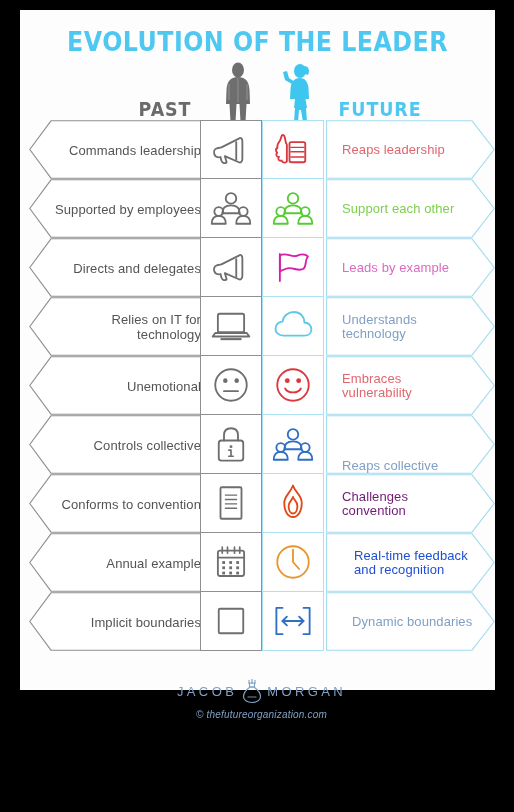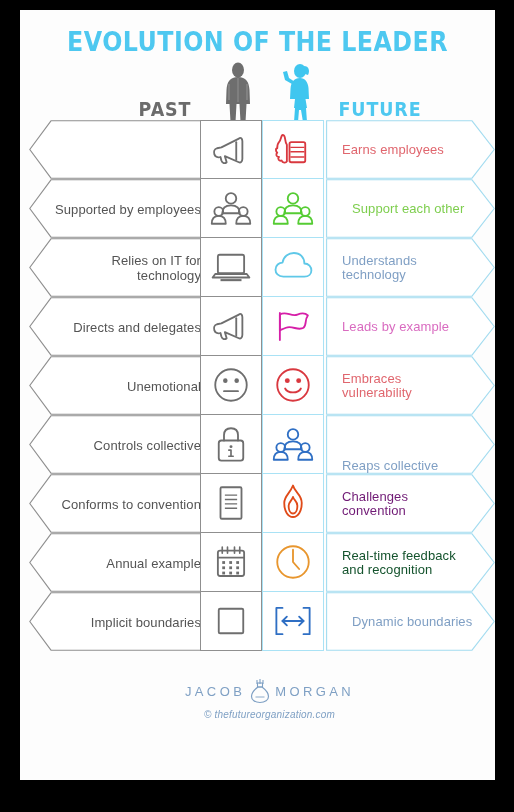--- a/index.html
+++ b/index.html
@@ -5,21 +5,21 @@
   * { box-sizing: border-box; margin: 0; padding: 0; }
   html, body {
     width: 514px; height: 812px;
     background: #000;
     font-family: "Liberation Sans", sans-serif;
     overflow: hidden;
   }
   #page {
     position: absolute;
     left: 20px; top: 10px;
-    width: 475px; height: 770px;
+    width: 475px; height: 680px;
     background: #fdfdfd;
   }
 
   
   .title {
     position: absolute; left: 0; top: 16px; width: 475px;
     text-align: center;
     font-family: "DejaVu Sans", sans-serif;
     font-weight: bold;
     font-size: 27px;
@@ -85,21 +85,21 @@
     position: absolute; top: 0; height: 59px; width: 62px;
     display: flex; align-items: center; justify-content: center;
   }
   .icon-gray  { left: 180px; border: 1px solid #8f8f8f; border-top: none; background: #fff; }
   .icon-color { left: 242px; border: 1px solid #a9e2f5; border-top: none; background: #fff; }
   .row:first-child .icon-gray  { border-top: 1px solid #8f8f8f; }
   .row:first-child .icon-color { border-top: 1px solid #a9e2f5; }
 
   
   #footer {
-    position: absolute; left: 12px; top: 668px; width: 475px;
+    position: absolute; left: 4px; top: 668px; width: 475px;
     text-align: center;
   }
   .brand {
     display: flex; align-items: center; justify-content: center;
     gap: 4px;
     font-family: "Liberation Sans", sans-serif;
     font-size: 13px;
     letter-spacing: 3.4px;
     color: #7fa0c4;
   }
@@ -138,39 +138,40 @@
     <path d="M18 22 L11 18 L9 10 L13 9 L15 16 L21 20 Z" fill="#3fc6ef"></path>
     <path d="M21 46 L20 60 L24 60 L25 48 L27 48 L29 60 L33 60 L32 46 Z" fill="#3fc6ef"></path>
   </svg>
 
   <div id="rows">
       <div class="row">
         <div class="past-cell">
           <svg class="cellsvg" width="190" height="59" viewBox="0 0 190 59">
             <path d="M22 0.8 L189 0.8 L189 58.2 L22 58.2 L0.8 29.5 Z" fill="#ffffff" stroke="#8f8f8f" stroke-width="1.1"></path>
           </svg>
+          <div class="past-label">Commands leadership</div>
         </div>
         <div class="icon-cell icon-gray">
           <svg width="42" height="42" viewBox="0 0 48 48">
             <path d="M8 22 C5 23 4 26 5 29 C6 32 9 33 12 32 L13 36 C14 39 17 40 19 38 L17 31 L33 38 C35 39 37 37 37 34 L37 14 C37 11 35 9 33 11 L13 21 Z" fill="none" stroke="#6e6e6e" stroke-width="2.1" stroke-linecap="round" stroke-linejoin="round"></path>
             <path d="M30 15 L30 35" fill="none" stroke="#6e6e6e" stroke-width="2.1" stroke-linecap="round" stroke-linejoin="round"></path>
           </svg>
         </div>
         <div class="icon-cell icon-color">
           <svg width="42" height="42" viewBox="0 0 48 48">
             <path d="M6 22 C4 22 4 26 6 27 C4 29 5 32 8 32 C6 34 8 37 11 36 L11 36 C12 39 16 39 17 37 L17 18 C14 14 16 8 13 7 C10 6 11 12 8 15 C6 17 6 20 6 22 Z" fill="none" stroke="#d9383f" stroke-width="2.1" stroke-linecap="round" stroke-linejoin="round"></path>
             <rect x="20" y="15" width="18" height="23" rx="2" fill="none" stroke="#d9383f" stroke-width="2.1" stroke-linecap="round" stroke-linejoin="round"></rect>
             <path d="M21 21 L37 21 M21 26 L37 26 M21 32 L37 32" stroke="#d9383f" stroke-width="1.7" fill="none"></path>
           </svg>
         </div>
         <div class="future-cell">
           <svg class="cellsvg" width="169" height="59" viewBox="0 0 169 59">
             <path d="M0.6 0.8 L146 0.8 L168.2 29.5 L146 58.2 L0.6 58.2 Z" fill="#ffffff" stroke="#a3dcf0" stroke-width="1.1"></path>
           </svg>
-          <div class="future-label" style="color: rgb(224, 102, 110);">Earns employees</div>
+          <div class="future-label" style="color: rgb(224, 102, 110);">Reaps leadership</div>
         </div>
       </div>
       <div class="row">
         <div class="past-cell">
           <svg class="cellsvg" width="190" height="59" viewBox="0 0 190 59">
             <path d="M22 0.8 L189 0.8 L189 58.2 L22 58.2 L0.8 29.5 Z" fill="#ffffff" stroke="#8f8f8f" stroke-width="1.1"></path>
           </svg>
           <div class="past-label">Supported by employees</div>
         </div>
         <div class="icon-cell icon-gray">
@@ -190,21 +191,47 @@
             <circle cx="10" cy="28" r="5" fill="none" stroke="#55cc33" stroke-width="2.1" stroke-linecap="round" stroke-linejoin="round"></circle>
             <path d="M2 42 C2 36 5 33 10 33 C15 33 18 36 18 42 Z" fill="none" stroke="#55cc33" stroke-width="2.1" stroke-linecap="round" stroke-linejoin="round"></path>
             <circle cx="38" cy="28" r="5" fill="none" stroke="#55cc33" stroke-width="2.1" stroke-linecap="round" stroke-linejoin="round"></circle>
             <path d="M30 42 C30 36 33 33 38 33 C43 33 46 36 46 42 Z" fill="none" stroke="#55cc33" stroke-width="2.1" stroke-linecap="round" stroke-linejoin="round"></path>
           </svg>
         </div>
         <div class="future-cell">
           <svg class="cellsvg" width="169" height="59" viewBox="0 0 169 59">
             <path d="M0.6 0.8 L146 0.8 L168.2 29.5 L146 58.2 L0.6 58.2 Z" fill="#ffffff" stroke="#a3dcf0" stroke-width="1.1"></path>
           </svg>
-          <div class="future-label" style="color: rgb(126, 206, 78); margin-left: 10px;">Support each other</div>
+          <div class="future-label" style="color: rgb(126, 206, 78);">Support each other</div>
+        </div>
+      </div>
+      <div class="row">
+        <div class="past-cell">
+          <svg class="cellsvg" width="190" height="59" viewBox="0 0 190 59">
+            <path d="M22 0.8 L189 0.8 L189 58.2 L22 58.2 L0.8 29.5 Z" fill="#ffffff" stroke="#8f8f8f" stroke-width="1.1"></path>
+          </svg>
+          <div class="past-label">Directs and delegates</div>
+        </div>
+        <div class="icon-cell icon-gray">
+          <svg width="42" height="42" viewBox="0 0 48 48">
+            <path d="M8 22 C5 23 4 26 5 29 C6 32 9 33 12 32 L13 36 C14 39 17 40 19 38 L17 31 L33 38 C35 39 37 37 37 34 L37 14 C37 11 35 9 33 11 L13 21 Z" fill="none" stroke="#6e6e6e" stroke-width="2.1" stroke-linecap="round" stroke-linejoin="round"></path>
+            <path d="M30 15 L30 35" fill="none" stroke="#6e6e6e" stroke-width="2.1" stroke-linecap="round" stroke-linejoin="round"></path>
+          </svg>
+        </div>
+        <div class="icon-cell icon-color">
+          <svg width="42" height="42" viewBox="0 0 48 48">
+            <path d="M9 40 L9 9" fill="none" stroke="#d61fa8" stroke-width="2.1" stroke-linecap="round" stroke-linejoin="round"></path>
+            <path d="M9 11 C16 6 22 14 29 11 C34 9 38 9 41 12 C37 17 40 23 36 26 C30 30 23 23 16 26 C12 28 10 28 9 29 Z" fill="none" stroke="#d61fa8" stroke-width="2.1" stroke-linecap="round" stroke-linejoin="round"></path>
+          </svg>
+        </div>
+        <div class="future-cell">
+          <svg class="cellsvg" width="169" height="59" viewBox="0 0 169 59">
+            <path d="M0.6 0.8 L146 0.8 L168.2 29.5 L146 58.2 L0.6 58.2 Z" fill="#ffffff" stroke="#a3dcf0" stroke-width="1.1"></path>
+          </svg>
+          <div class="future-label" style="color: rgb(217, 107, 192);">Leads by example</div>
         </div>
       </div>
       <div class="row">
         <div class="past-cell">
           <svg class="cellsvg" width="190" height="59" viewBox="0 0 190 59">
             <path d="M22 0.8 L189 0.8 L189 58.2 L22 58.2 L0.8 29.5 Z" fill="#ffffff" stroke="#8f8f8f" stroke-width="1.1"></path>
           </svg>
           <div class="past-label">Relies on IT for technology</div>
         </div>
         <div class="icon-cell icon-gray">
@@ -217,46 +244,20 @@
         <div class="icon-cell icon-color">
           <svg width="42" height="42" viewBox="0 0 48 48">
             <path d="M13 35 C7 35 4 31 4 27 C4 22 8 19 12 19 C13 12 19 8 25 8 C32 8 37 13 37 20 C42 20 45 24 45 28 C45 32 42 35 37 35 Z" fill="none" stroke="#5fc8e8" stroke-width="2.1" stroke-linecap="round" stroke-linejoin="round"></path>
           </svg>
         </div>
         <div class="future-cell">
           <svg class="cellsvg" width="169" height="59" viewBox="0 0 169 59">
             <path d="M0.6 0.8 L146 0.8 L168.2 29.5 L146 58.2 L0.6 58.2 Z" fill="#ffffff" stroke="#a3dcf0" stroke-width="1.1"></path>
           </svg>
           <div class="future-label" style="color: rgb(127, 159, 196);">Understands technology</div>
-        </div>
-      </div>
-      <div class="row">
-        <div class="past-cell">
-          <svg class="cellsvg" width="190" height="59" viewBox="0 0 190 59">
-            <path d="M22 0.8 L189 0.8 L189 58.2 L22 58.2 L0.8 29.5 Z" fill="#ffffff" stroke="#8f8f8f" stroke-width="1.1"></path>
-          </svg>
-          <div class="past-label">Directs and delegates</div>
-        </div>
-        <div class="icon-cell icon-gray">
-          <svg width="42" height="42" viewBox="0 0 48 48">
-            <path d="M8 22 C5 23 4 26 5 29 C6 32 9 33 12 32 L13 36 C14 39 17 40 19 38 L17 31 L33 38 C35 39 37 37 37 34 L37 14 C37 11 35 9 33 11 L13 21 Z" fill="none" stroke="#6e6e6e" stroke-width="2.1" stroke-linecap="round" stroke-linejoin="round"></path>
-            <path d="M30 15 L30 35" fill="none" stroke="#6e6e6e" stroke-width="2.1" stroke-linecap="round" stroke-linejoin="round"></path>
-          </svg>
-        </div>
-        <div class="icon-cell icon-color">
-          <svg width="42" height="42" viewBox="0 0 48 48">
-            <path d="M9 40 L9 9" fill="none" stroke="#d61fa8" stroke-width="2.1" stroke-linecap="round" stroke-linejoin="round"></path>
-            <path d="M9 11 C16 6 22 14 29 11 C34 9 38 9 41 12 C37 17 40 23 36 26 C30 30 23 23 16 26 C12 28 10 28 9 29 Z" fill="none" stroke="#d61fa8" stroke-width="2.1" stroke-linecap="round" stroke-linejoin="round"></path>
-          </svg>
-        </div>
-        <div class="future-cell">
-          <svg class="cellsvg" width="169" height="59" viewBox="0 0 169 59">
-            <path d="M0.6 0.8 L146 0.8 L168.2 29.5 L146 58.2 L0.6 58.2 Z" fill="#ffffff" stroke="#a3dcf0" stroke-width="1.1"></path>
-          </svg>
-          <div class="future-label" style="color: rgb(217, 107, 192);">Leads by example</div>
         </div>
       </div>
       <div class="row">
         <div class="past-cell">
           <svg class="cellsvg" width="190" height="59" viewBox="0 0 190 59">
             <path d="M22 0.8 L189 0.8 L189 58.2 L22 58.2 L0.8 29.5 Z" fill="#ffffff" stroke="#8f8f8f" stroke-width="1.1"></path>
           </svg>
           <div class="past-label">Unemotional</div>
         </div>
         <div class="icon-cell icon-gray">
@@ -368,21 +369,21 @@
         <div class="icon-cell icon-color">
           <svg width="42" height="42" viewBox="0 0 48 48">
             <circle cx="24" cy="24" r="18" fill="none" stroke="#e8962e" stroke-width="2.1" stroke-linecap="round" stroke-linejoin="round"></circle>
             <path d="M24 10 L24 24 L31 32" fill="none" stroke="#e8962e" stroke-width="2.1" stroke-linecap="round" stroke-linejoin="round"></path>
           </svg>
         </div>
         <div class="future-cell">
           <svg class="cellsvg" width="169" height="59" viewBox="0 0 169 59">
             <path d="M0.6 0.8 L146 0.8 L168.2 29.5 L146 58.2 L0.6 58.2 Z" fill="#ffffff" stroke="#a3dcf0" stroke-width="1.1"></path>
           </svg>
-          <div class="future-label" style="color: #14532d;">Real-time feedback and recognition</div>
+          <div class="future-label" style="color: #1d4ed8; margin-left: 12px;">Real-time feedback and recognition</div>
         </div>
       </div>
       <div class="row">
         <div class="past-cell">
           <svg class="cellsvg" width="190" height="59" viewBox="0 0 190 59">
             <path d="M22 0.8 L189 0.8 L189 58.2 L22 58.2 L0.8 29.5 Z" fill="#ffffff" stroke="#8f8f8f" stroke-width="1.1"></path>
           </svg>
           <div class="past-label">Implicit boundaries</div>
         </div>
         <div class="icon-cell icon-gray">

